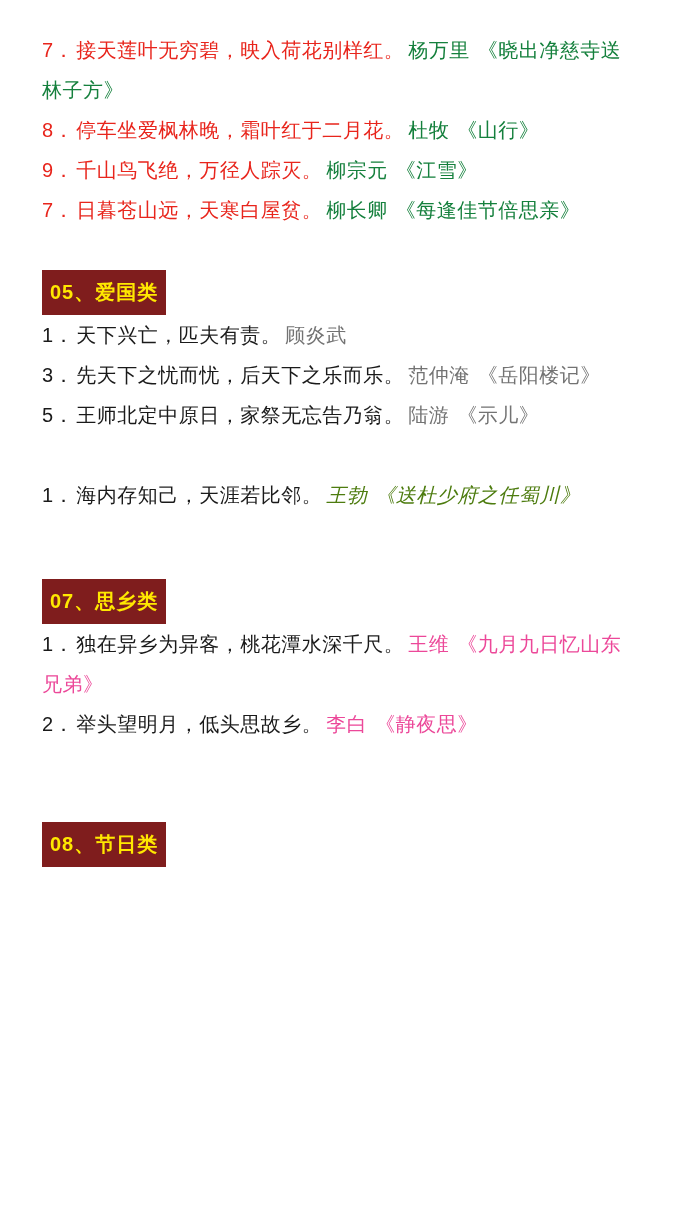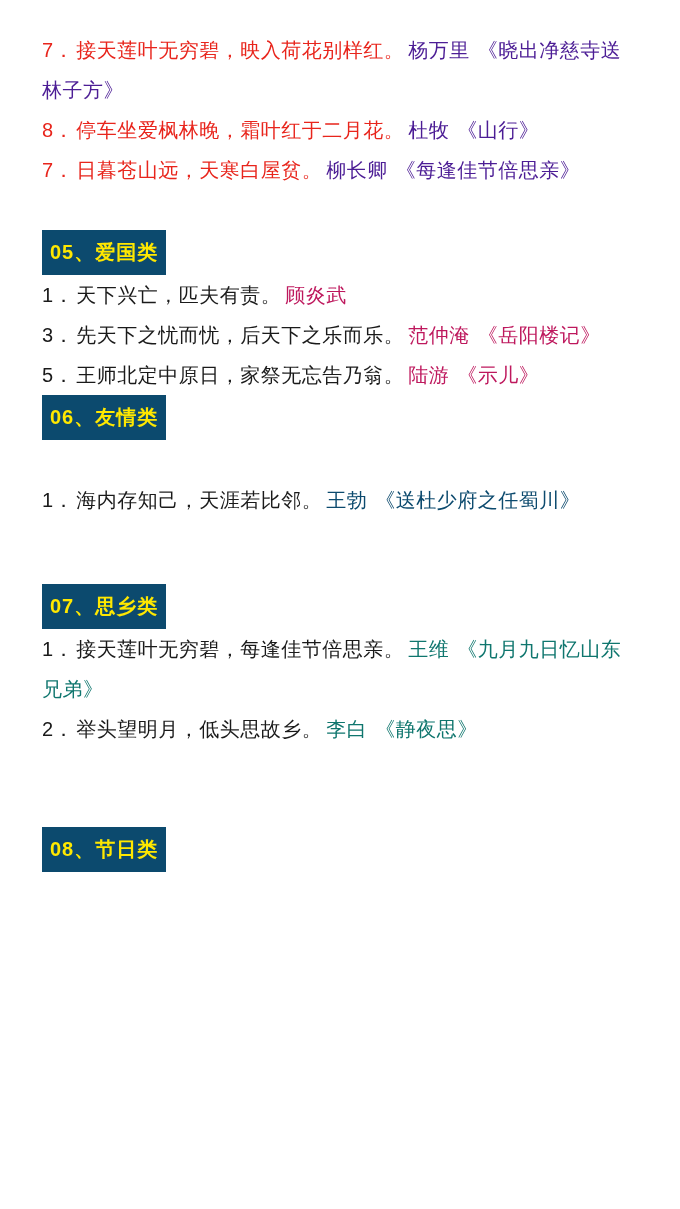--- a/index.html
+++ b/index.html
@@ -28,55 +28,55 @@
   .line.black { color: #1a1a1a; }
   .num {
     margin-right: 2px;
   }
   .author {
     margin-left: 4px;
   }
   .work {
     margin-left: 8px;
   }
-  .c-red    { color: #4c1d95; }
-  .c-purple { color: #be185d; }
-  .c-orange { color: #0c4a6e; }
-  .c-green  { color: #0f766e; }
+  .c-red    { color: #15803d; }
+  .c-purple { color: #737373; }
+  .c-orange { color: #4d7c0f; font-style: italic; }
+  .c-green  { color: #ec4899; }
   .heading-wrap {
     margin: 0;
     line-height: 40px;
   }
   .heading {
     display: inline-block;
-    background: #0c4a6e;
+    background: #7f1d1d;
     color: #ffe800;
     font-size: 20px;
     font-weight: bold;
     padding: 2px 8px 3px 8px;
     letter-spacing: 1px;
   }
   .sp-40 { height: 40px; }
   .sp-64 { height: 64px; }
   .sp-78 { height: 78px; }
 </style>
 </head>
 <body>
 
 <div class="page" id="page">
     <div class="line red"><span class="num">7．</span><span>接天莲叶无穷碧，映入荷花别样红。</span><span class="author c-red">杨万里</span><span class="work c-red">《晓出净慈寺送林子方》</span></div>
     <div class="line red"><span class="num">8．</span><span>停车坐爱枫林晚，霜叶红于二月花。</span><span class="author c-red">杜牧</span><span class="work c-red">《山行》</span></div>
+    <div class="line red"><span class="num">9．</span><span>千山鸟飞绝，万径人踪灭。</span><span class="author c-red">柳宗元</span><span class="work c-red">《江雪》</span></div>
     <div class="line red"><span class="num">7．</span><span>日暮苍山远，天寒白屋贫。</span><span class="author c-red">柳长卿</span><span class="work c-red">《每逢佳节倍思亲》</span></div>
     <div class="sp-40"></div>
     <div class="heading-wrap"><span class="heading">05、爱国类</span></div>
     <div class="line black"><span class="num">1．</span><span>天下兴亡，匹夫有责。</span><span class="author c-purple">顾炎武</span></div>
     <div class="line black"><span class="num">3．</span><span>先天下之忧而忧，后天下之乐而乐。</span><span class="author c-purple">范仲淹</span><span class="work c-purple">《岳阳楼记》</span></div>
     <div class="line black"><span class="num">5．</span><span>王师北定中原日，家祭无忘告乃翁。</span><span class="author c-purple">陆游</span><span class="work c-purple">《示儿》</span></div>
-    <div class="heading-wrap"><span class="heading">06、友情类</span></div>
     <div class="sp-40"></div>
     <div class="line black"><span class="num">1．</span><span>海内存知己，天涯若比邻。</span><span class="author c-orange">王勃</span><span class="work c-orange">《送杜少府之任蜀川》</span></div>
     <div class="sp-64"></div>
     <div class="heading-wrap"><span class="heading">07、思乡类</span></div>
-    <div class="line black"><span class="num">1．</span><span>接天莲叶无穷碧，每逢佳节倍思亲。</span><span class="author c-green">王维</span><span class="work c-green">《九月九日忆山东兄弟》</span></div>
+    <div class="line black"><span class="num">1．</span><span>独在异乡为异客，桃花潭水深千尺。</span><span class="author c-green">王维</span><span class="work c-green">《九月九日忆山东兄弟》</span></div>
     <div class="line black"><span class="num">2．</span><span>举头望明月，低头思故乡。</span><span class="author c-green">李白</span><span class="work c-green">《静夜思》</span></div>
     <div class="sp-78"></div>
     <div class="heading-wrap"><span class="heading">08、节日类</span></div>
   </div>
 
 </body></html>

